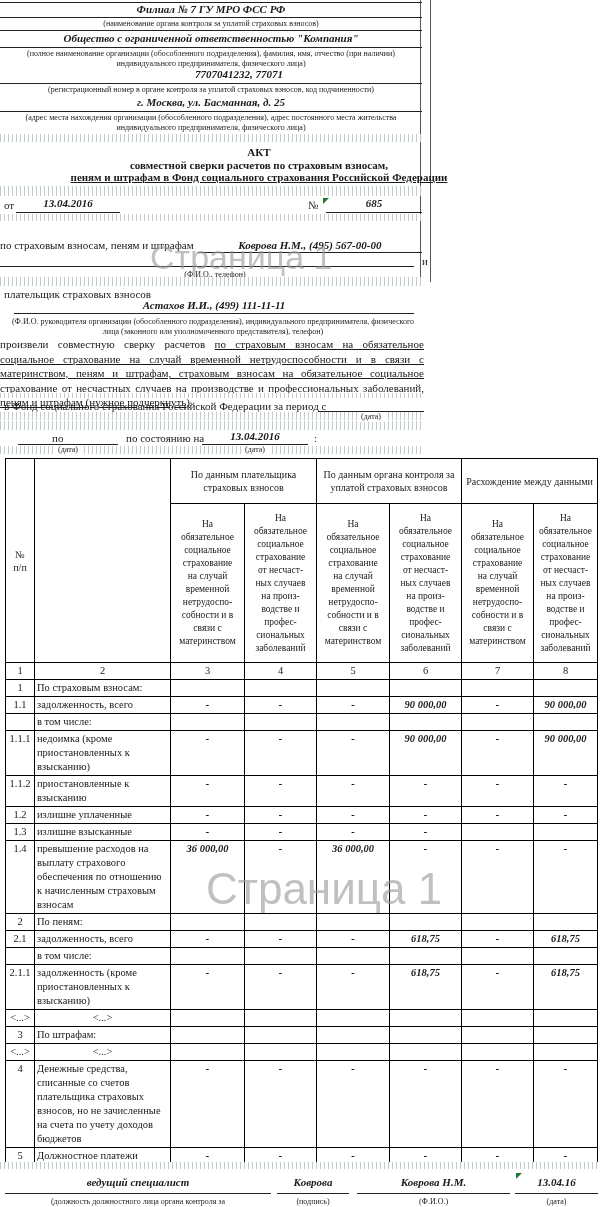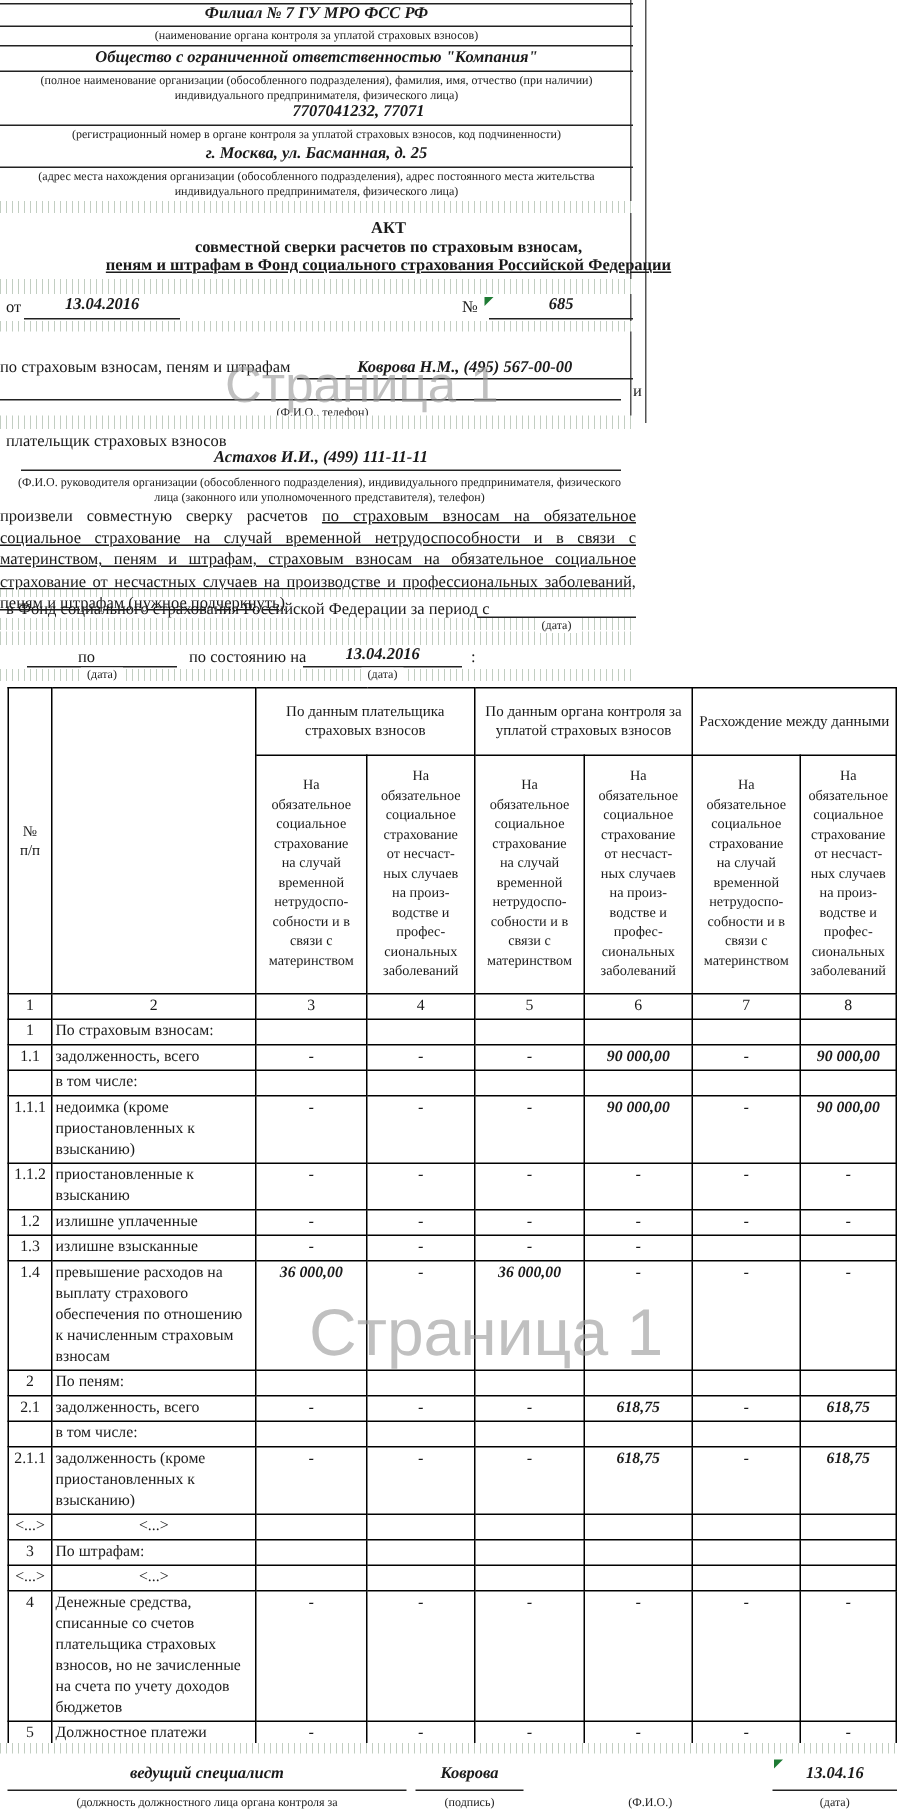--- a/index.html
+++ b/index.html
@@ -395,20 +395,21 @@
           <td class="cval">-</td>
           <td class="cval">-</td>
         </tr>
       </tbody>
   </table>
 
   <div class="band full" style="top:1162px;height:7px;"></div>
 
   <div class="fcell" style="top:1172px;left:5px;width:266px;">ведущий специалист</div>
   <div class="fcell" style="top:1172px;left:277px;width:72px;">Коврова</div>
+  <div class="fcell" style="top:1172px;left:357px;width:153px;">Коврова Н.М.</div>
   <div class="flag" style="left:516px;top:1173px;"></div>
   <div class="fcell" style="top:1172px;left:515px;width:83px;">13.04.16</div>
 
   <div class="cap" style="top:1197px;left:5px;width:266px;">(должность должностного лица органа контроля за</div>
   <div class="cap" style="top:1197px;left:277px;width:72px;">(подпись)</div>
   <div class="cap" style="top:1197px;left:357px;width:153px;">(Ф.И.О.)</div>
   <div class="cap" style="top:1197px;left:515px;width:83px;">(дата)</div>
 
 </div>
 

